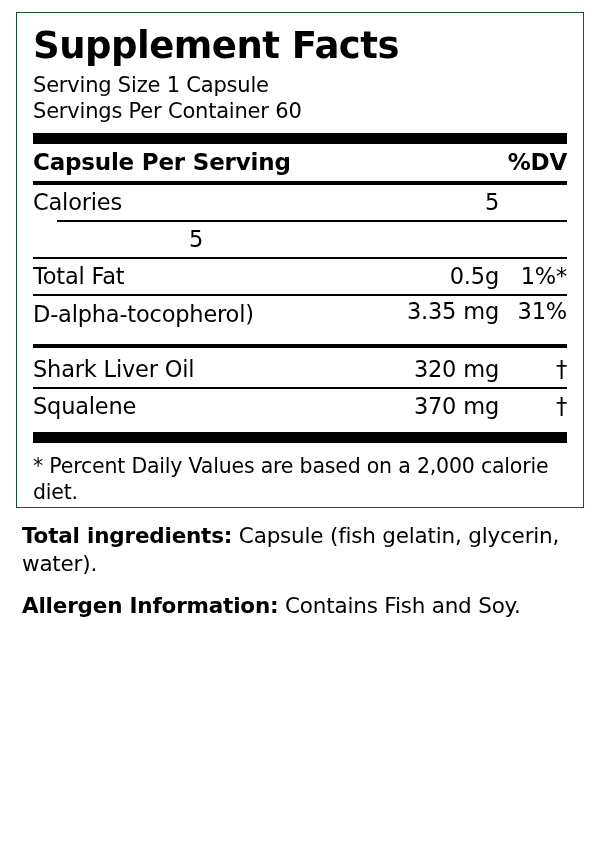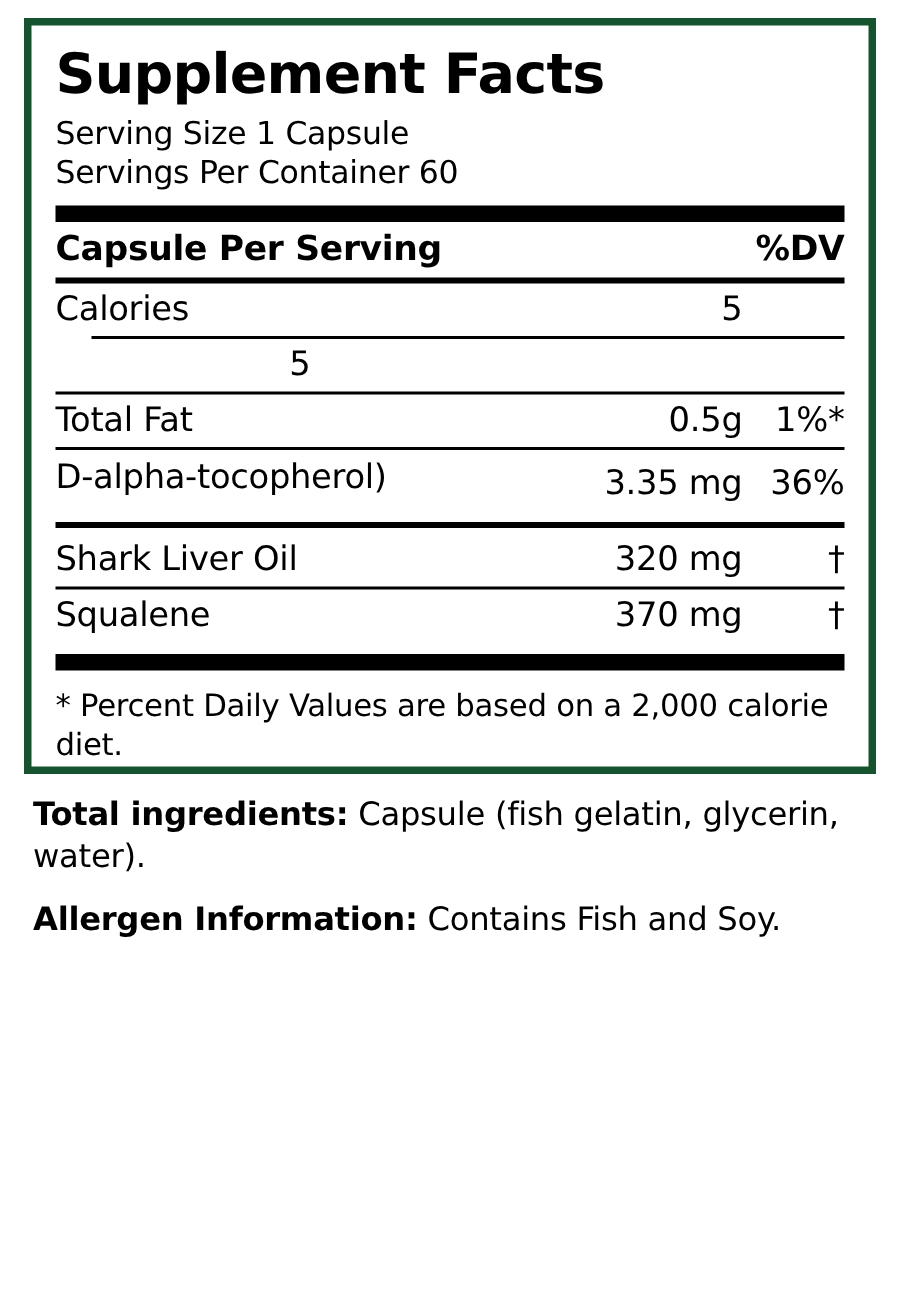--- a/index.html
+++ b/index.html
@@ -17,21 +17,21 @@
   .page {
     position: relative;
     width: 600px;
     height: 860px;
     box-sizing: border-box;
     padding: 12px 16px 0 16px;
   }
 
   
   .panel {
-    border: 5px solid #14532d;
+    border: 1px solid #14532d;
     box-sizing: border-box;
     padding: 14px 16px 0 16px;
   }
   .sf-title {
     font-size: 37px;
     font-weight: bold;
     letter-spacing: -0.5px;
     line-height: 1.05;
     margin: 0 0 6px 0;
   }
@@ -61,21 +61,21 @@
     height: 2px;
     background: #000;
     margin-left: 24px;
   }
   .rule-thick3 {
     height: 4px;
     background: #000;
   }
   .row {
     display: flex;
-    align-items: flex-end;
+    align-items: flex-start;
     padding: 4px 0 5px 0;
   }
   .row .nm {
     flex: 1 1 auto;
     font-size: 22.5px;
     letter-spacing: -0.2px;
     white-space: nowrap;
   }
   .row .amt {
     flex: 0 0 auto;
@@ -187,21 +187,21 @@
       <div class="nm">Total Fat</div>
       <div class="amt amt-w">0.5g</div>
       <div class="dv">1%*</div>
     </div>
 
     <div class="rule"></div>
 
     <div class="row" style="padding-top:2px;">
       <div class="nm two-line-name">D-alpha-tocopherol)</div>
       <div class="amt amt-w">3.35 mg</div>
-      <div class="dv">36%</div>
+      <div class="dv">31%</div>
     </div>
 
     <div class="rule-thick3" style="margin-top:8px;"></div>
 
     <div class="row" style="padding-top:8px;">
       <div class="nm">Shark Liver Oil</div>
       <div class="amt amt-w">320 mg</div>
       <div class="dv">†</div>
     </div>
 

